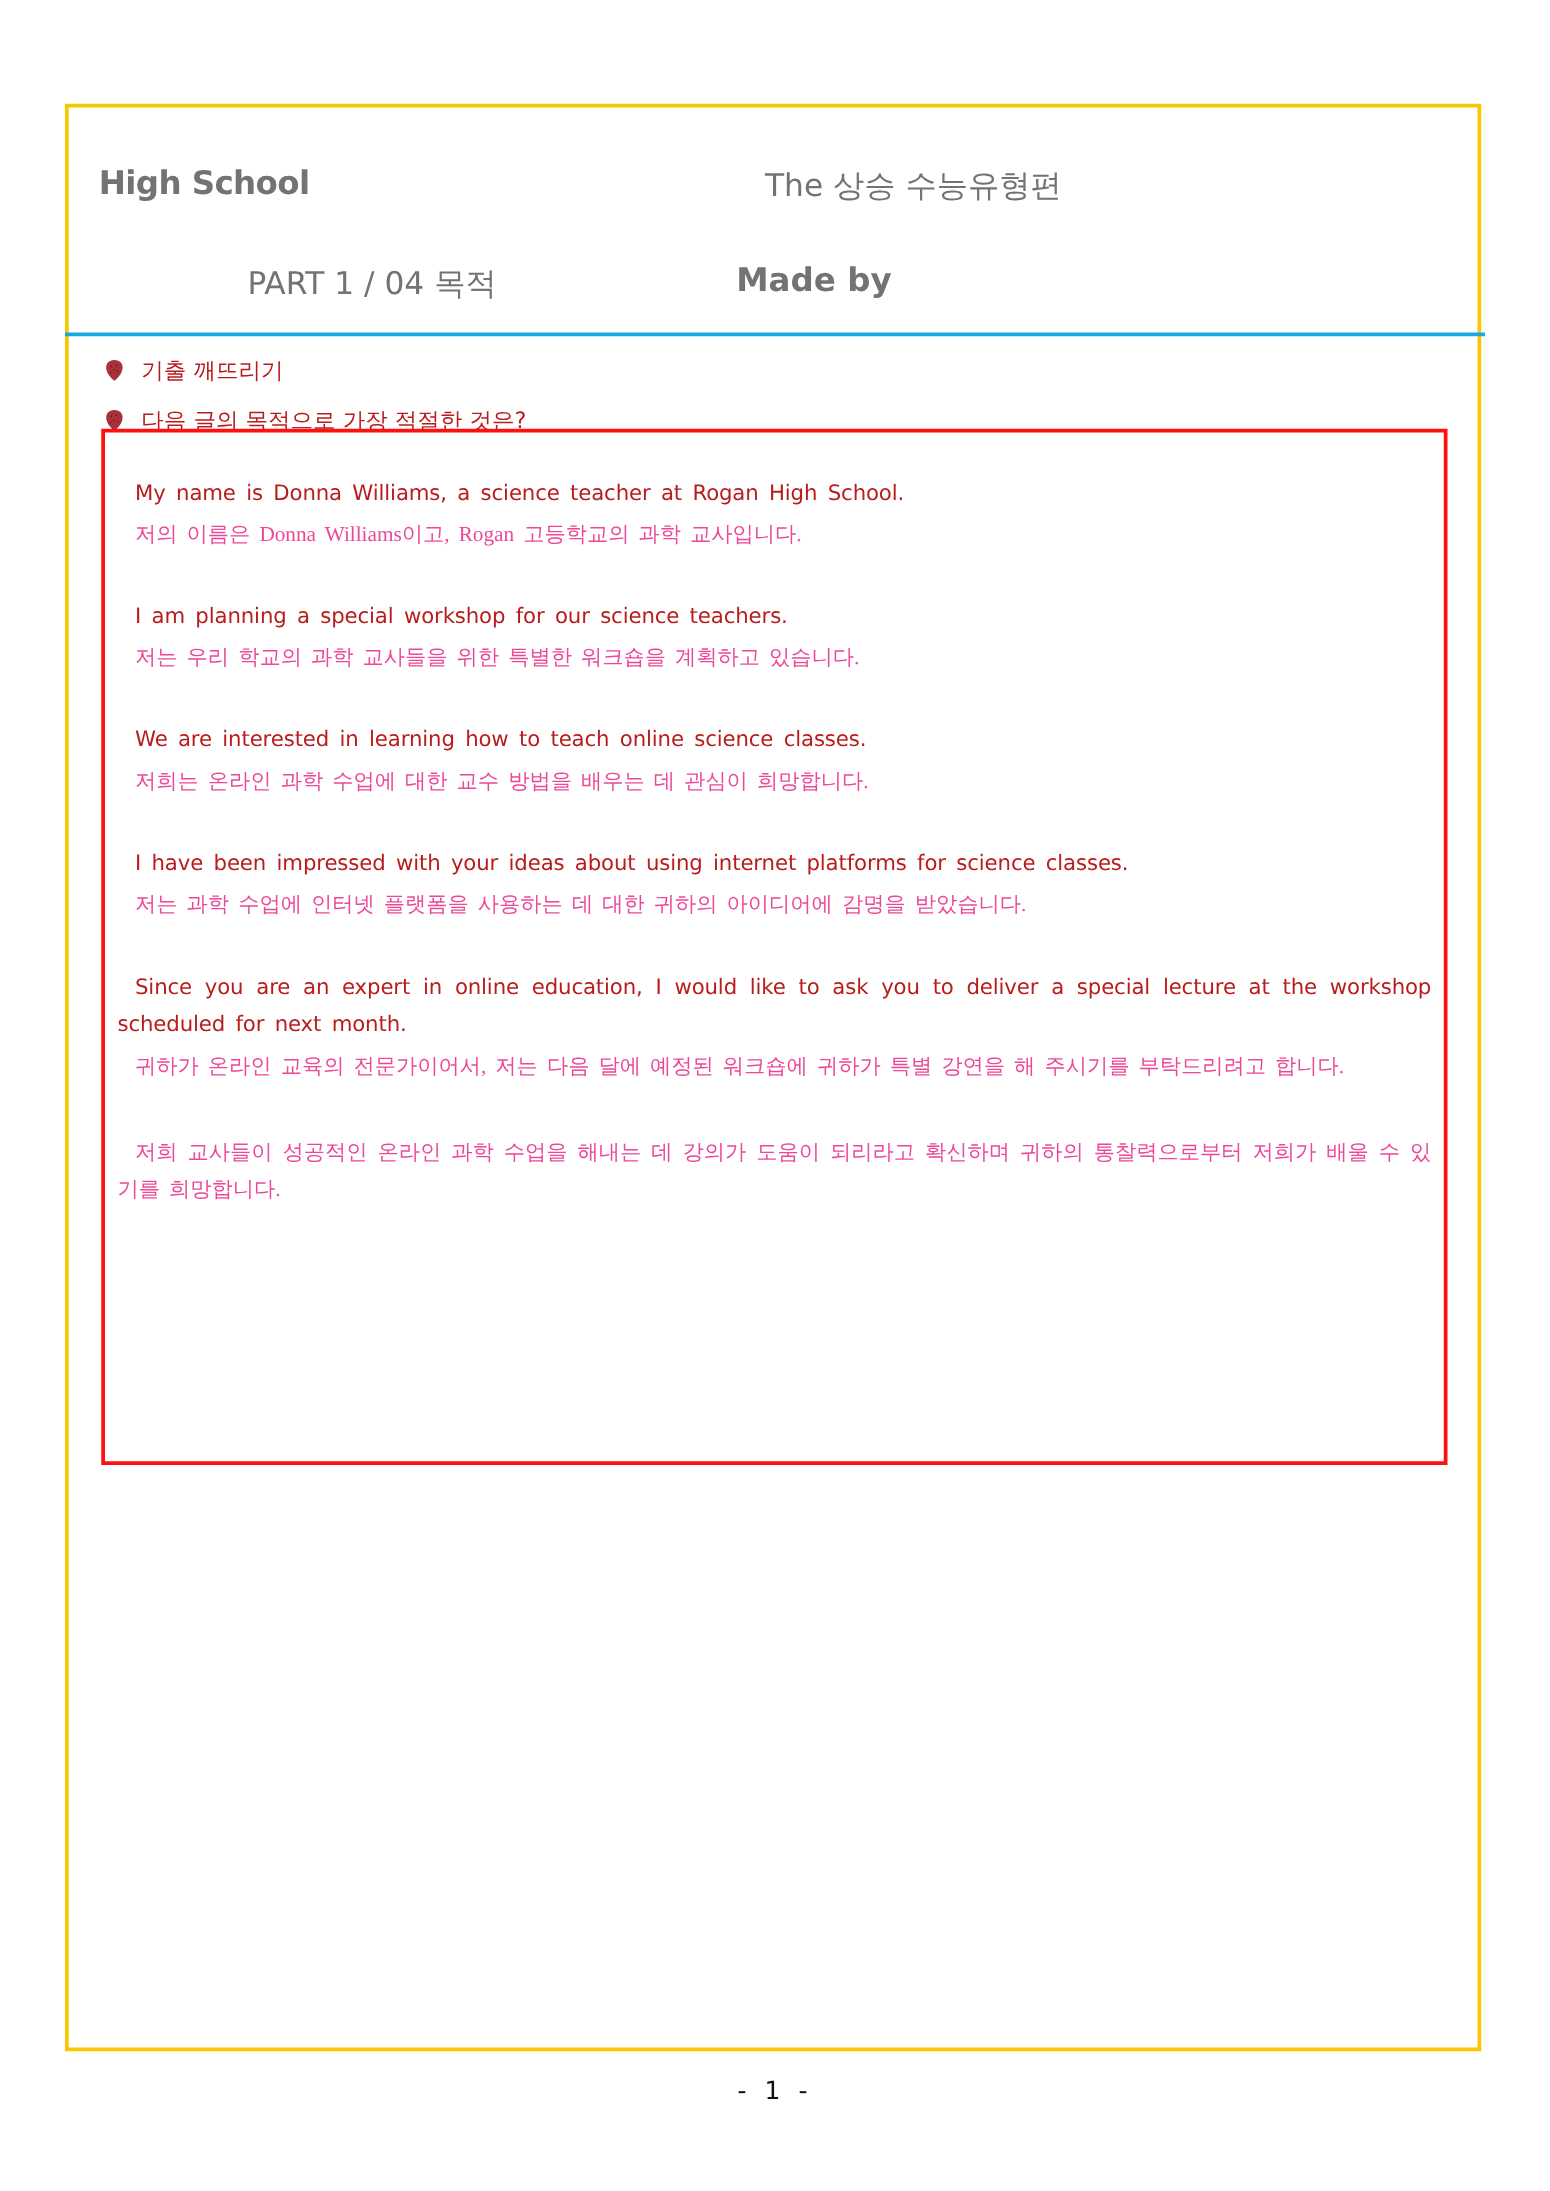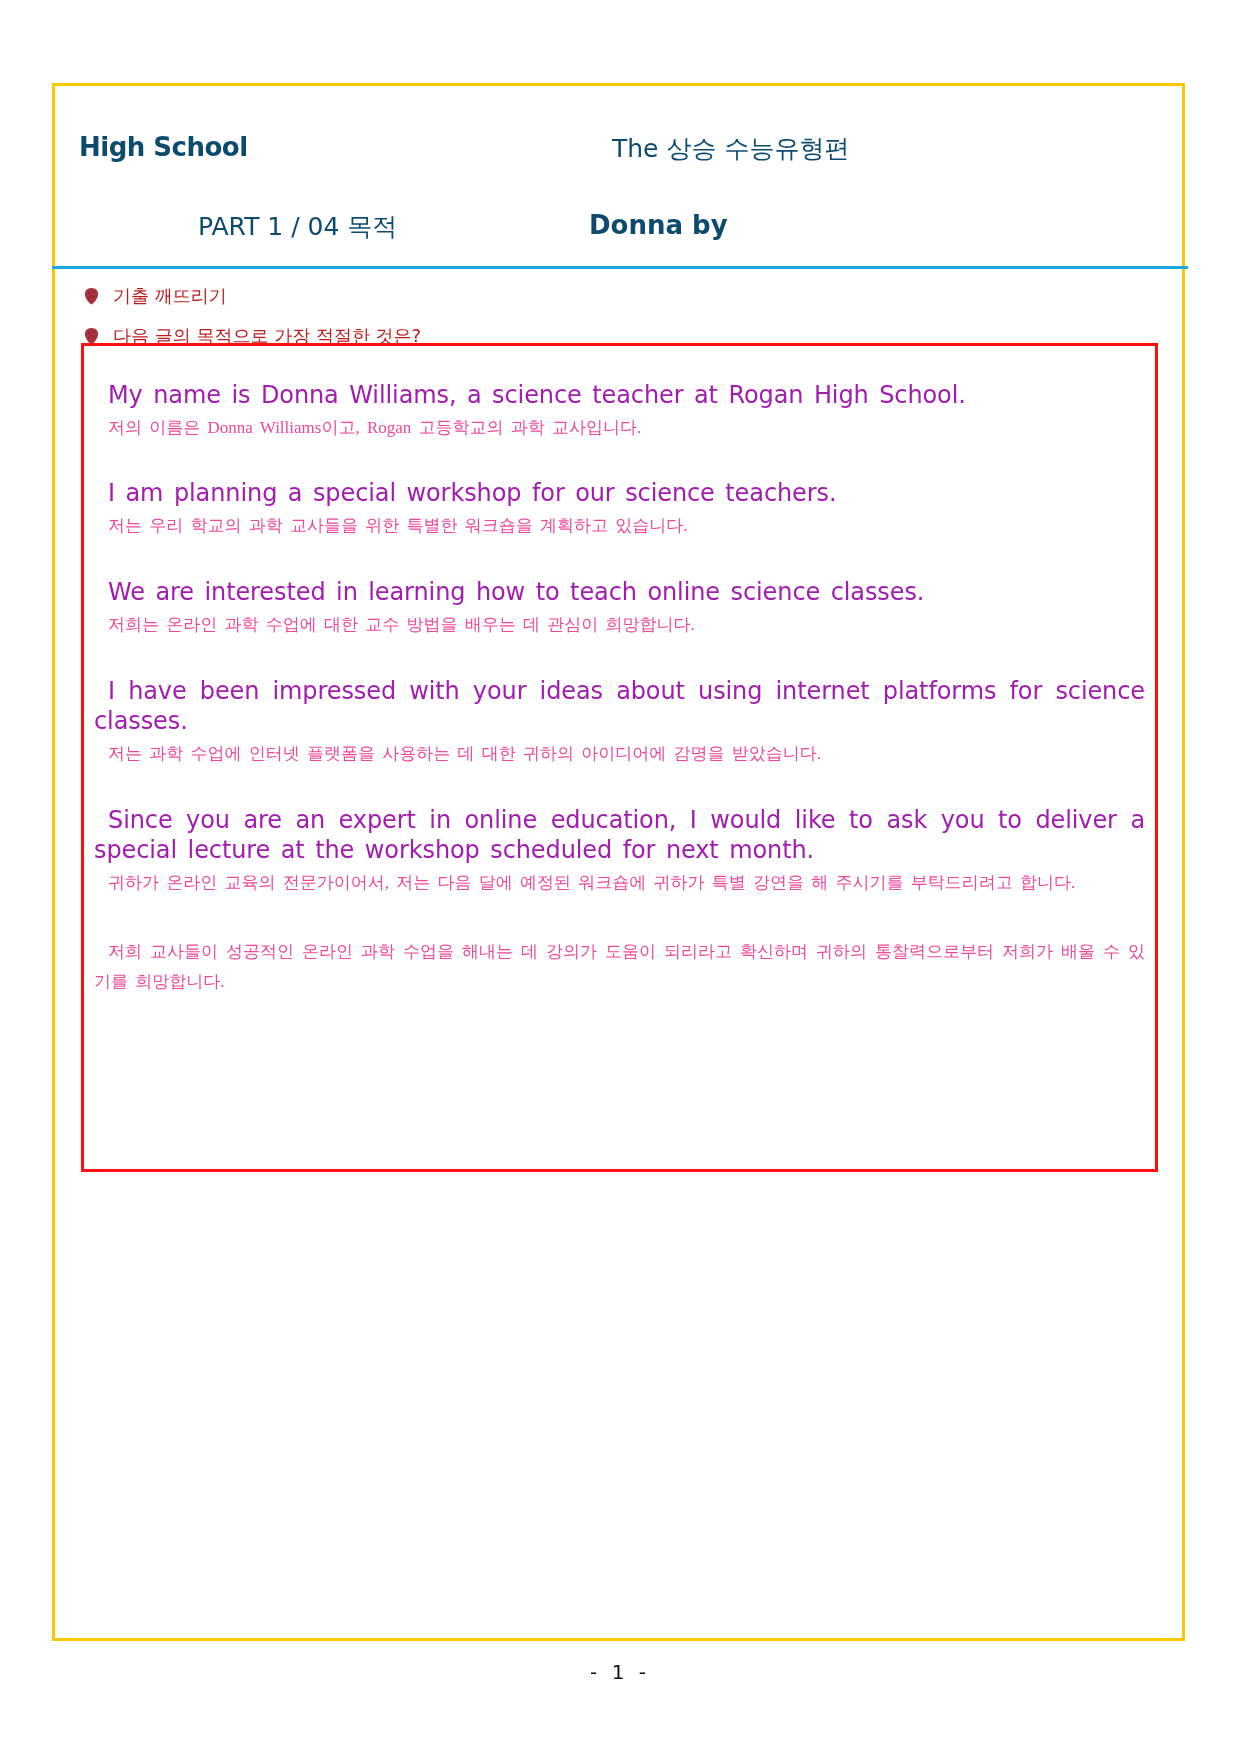--- a/index.html
+++ b/index.html
@@ -25,21 +25,21 @@
       left: 52px;
       top: 266px;
       width: 1136px;
       height: 3px;
       background: #1aa8e0;
     }
     .hdr {
       position: absolute;
       font-family: "DejaVu Sans", sans-serif;
       white-space: nowrap;
-      color: #0c4a6e;
+      color: #737373;
     }
     .hdr-school { left: 79px; top: 132px; font-size: 26px; font-weight: bold; letter-spacing: -0.5px; }
     .hdr-book { left: 612px; top: 132px; font-size: 25px; }
     .hdr-part { left: 198px; top: 210px; font-size: 25px; }
     .hdr-made { left: 589px; top: 210px; font-size: 26px; font-weight: bold; }
 
     .q-line {
       position: absolute;
       left: 84px;
       font-size: 18px;
@@ -63,25 +63,25 @@
       top: 343px;
       width: 1077px;
       height: 829px;
       border: 3px solid #ff1010;
       box-sizing: border-box;
       padding: 34px 10px 0 10px;
       font-family: "DejaVu Sans", sans-serif;
     }
     .para { margin-bottom: 0; }
     .en {
-      font-size: 24px;
+      font-size: 17px;
       line-height: 30px;
       text-align: justify;
       text-indent: 14px;
-      color: #a21caf;
+      color: #b91c1c;
       letter-spacing: -0.1px;
       word-spacing: 3px;
     }
     .ko {
       font-size: 17px;
       line-height: 30px;
       text-align: justify;
       text-indent: 14px;
       color: #ec4899;
       margin-top: 3px;
@@ -103,21 +103,21 @@
     }
   </style>
 </head>
 <body>
 
 <div class="page-frame"></div>
 
 <div class="hdr hdr-school">High School</div>
 <div class="hdr hdr-book">The 상승 수능유형편</div>
 <div class="hdr hdr-part">PART 1 / 04 목적</div>
-<div class="hdr hdr-made">Donna by</div>
+<div class="hdr hdr-made">Made by</div>
 
 <div class="header-divider"></div>
 
 <div class="q-line q-line-1">
   <svg class="strawberry-icon" viewBox="0 0 15 18">
     <path d="M7.5 1 C12 1 14.5 4 14 8 C13.5 12 10 16 7.5 17.5 C5 16 1.5 12 1 8 C0.5 4 3 1 7.5 1 Z" fill="#a8313c"></path>
     <circle cx="5" cy="6" r="0.7" fill="#6e1a22"></circle>
     <circle cx="9" cy="5" r="0.7" fill="#6e1a22"></circle>
     <circle cx="7" cy="9" r="0.7" fill="#6e1a22"></circle>
     <circle cx="10" cy="10" r="0.7" fill="#6e1a22"></circle>

